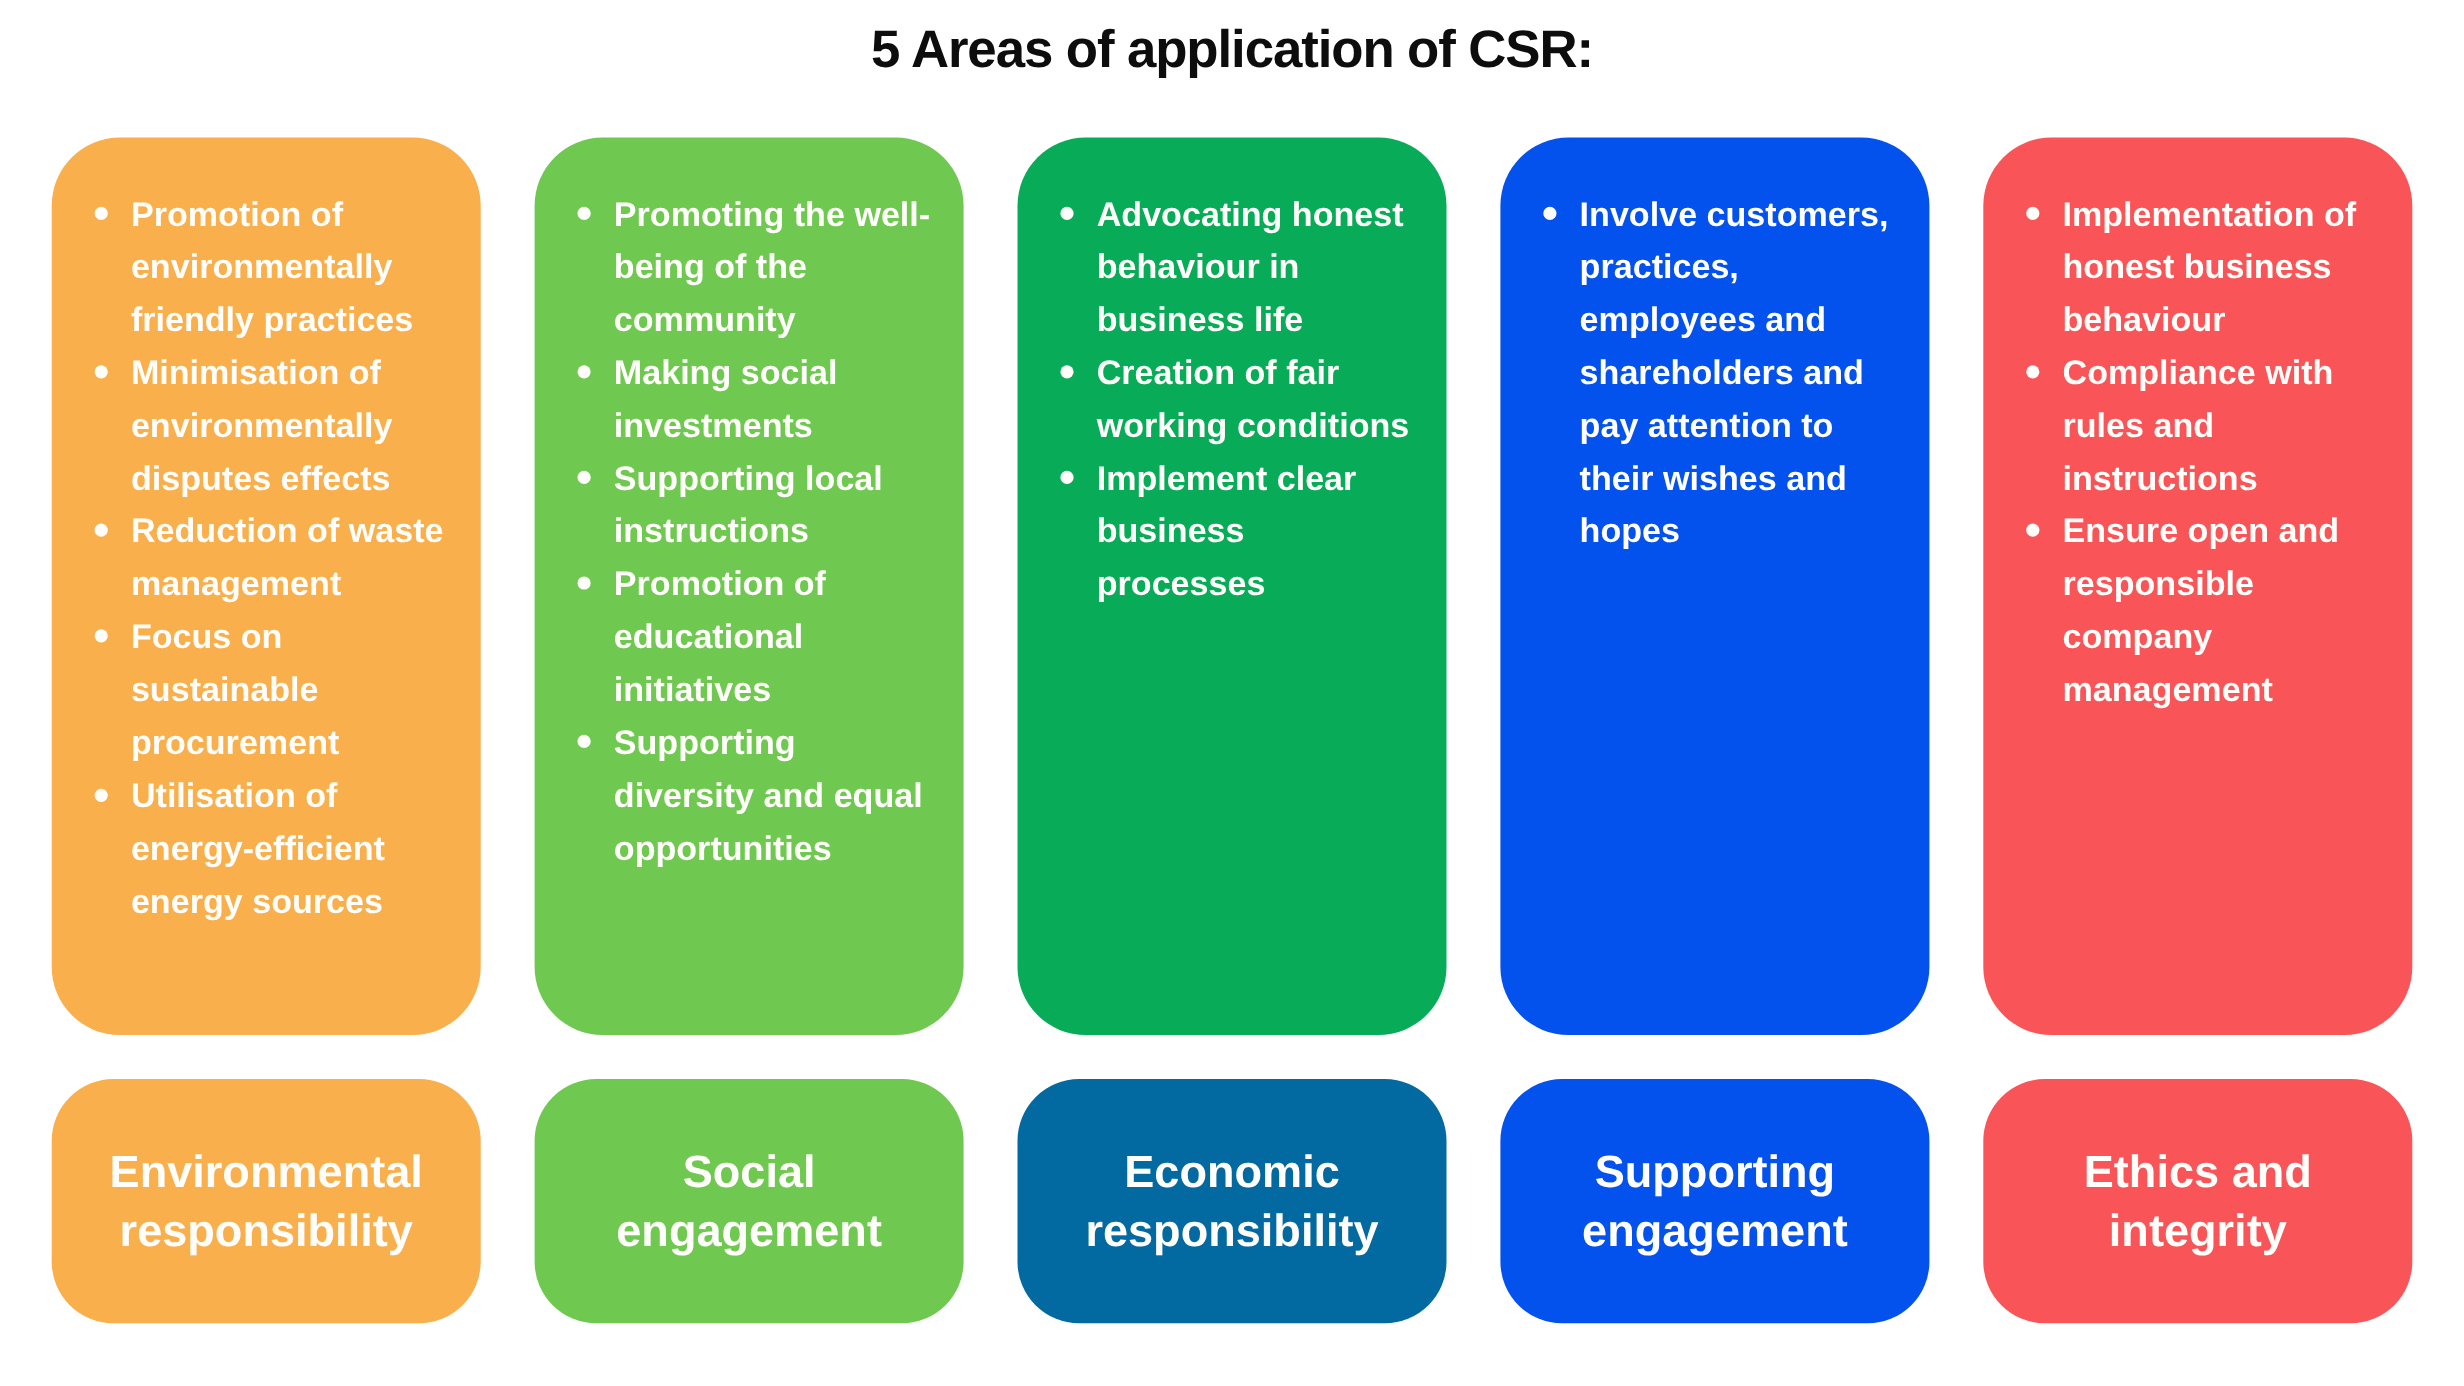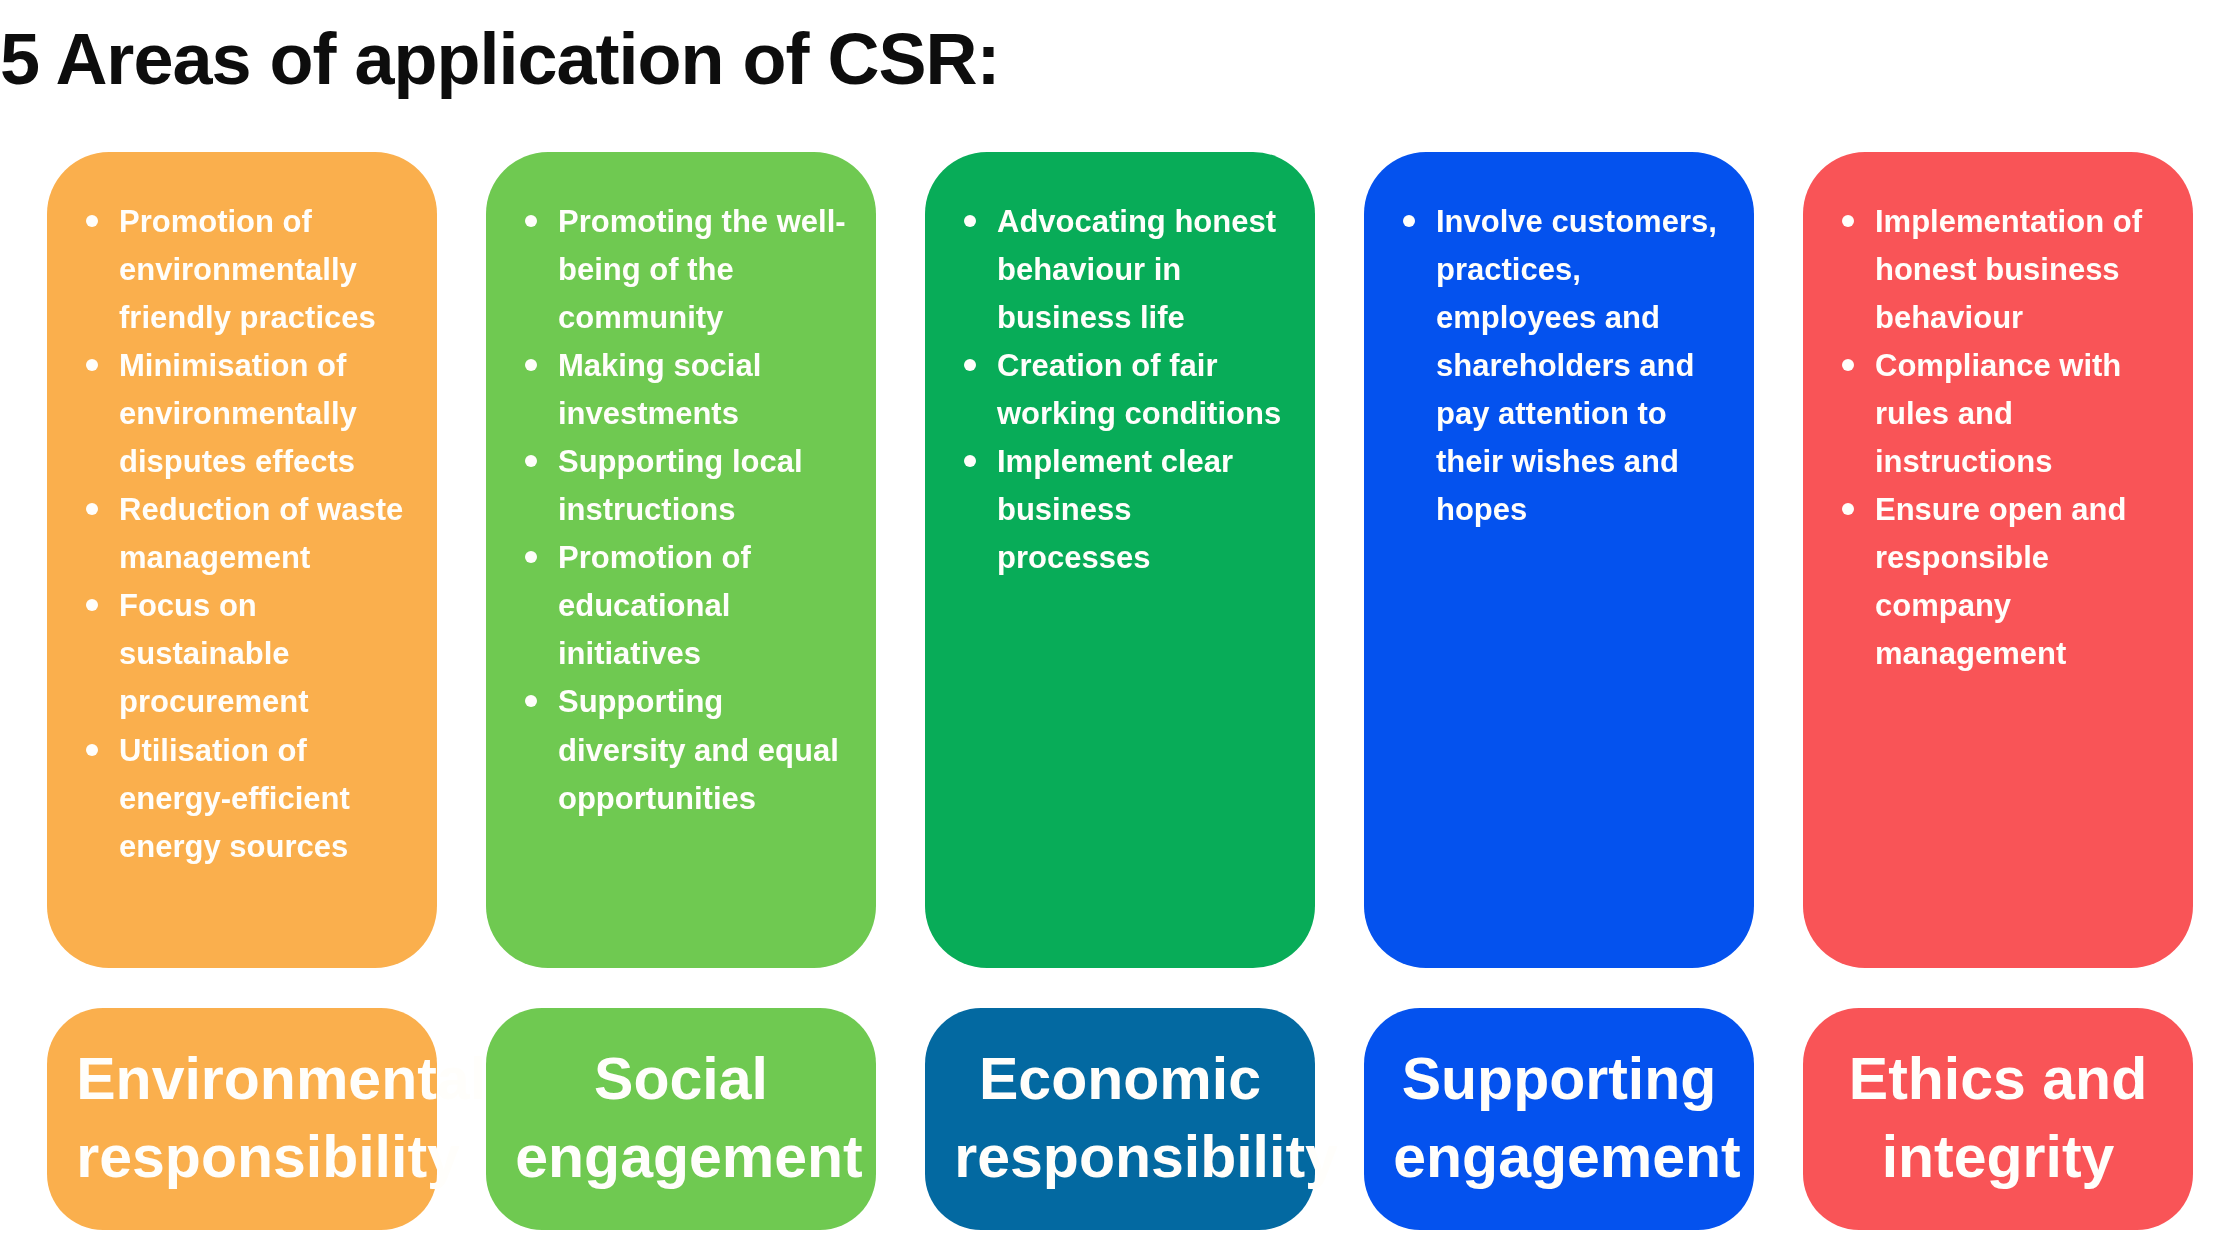--- a/index.html
+++ b/index.html
@@ -6,22 +6,22 @@
   .canvas{
     position:relative;
     width:2240px;height:1260px;
     background:#ffffff;
     font-family:"Liberation Sans", sans-serif;
     overflow:hidden;
   }
   .title{
     margin:0;
     padding-top:18px;
-    text-align:left;
-    font-size:72px;
+    text-align:center;
+    font-size:48px;
     font-weight:800;
     letter-spacing:-1px;
     color:#0d0d0d;
   }
   .grid{
     display:flex;
     gap:49px;
     padding:0 47px;
     margin-top:52px;
   }
@@ -64,21 +64,21 @@
   .label-card{
     height:222px;
     border-radius:56px;
     display:flex;
     align-items:center;
     justify-content:center;
     text-align:center;
   }
   .label-card .label{
     color:#fffefb;
-    font-size:59px;
+    font-size:41px;
     font-weight:800;
     line-height:1.32;
     max-width:85%;
   }
 </style>
 </head>
 <body>
 
 <main class="canvas">
   <h1 class="title">5 Areas of application of CSR:</h1>

